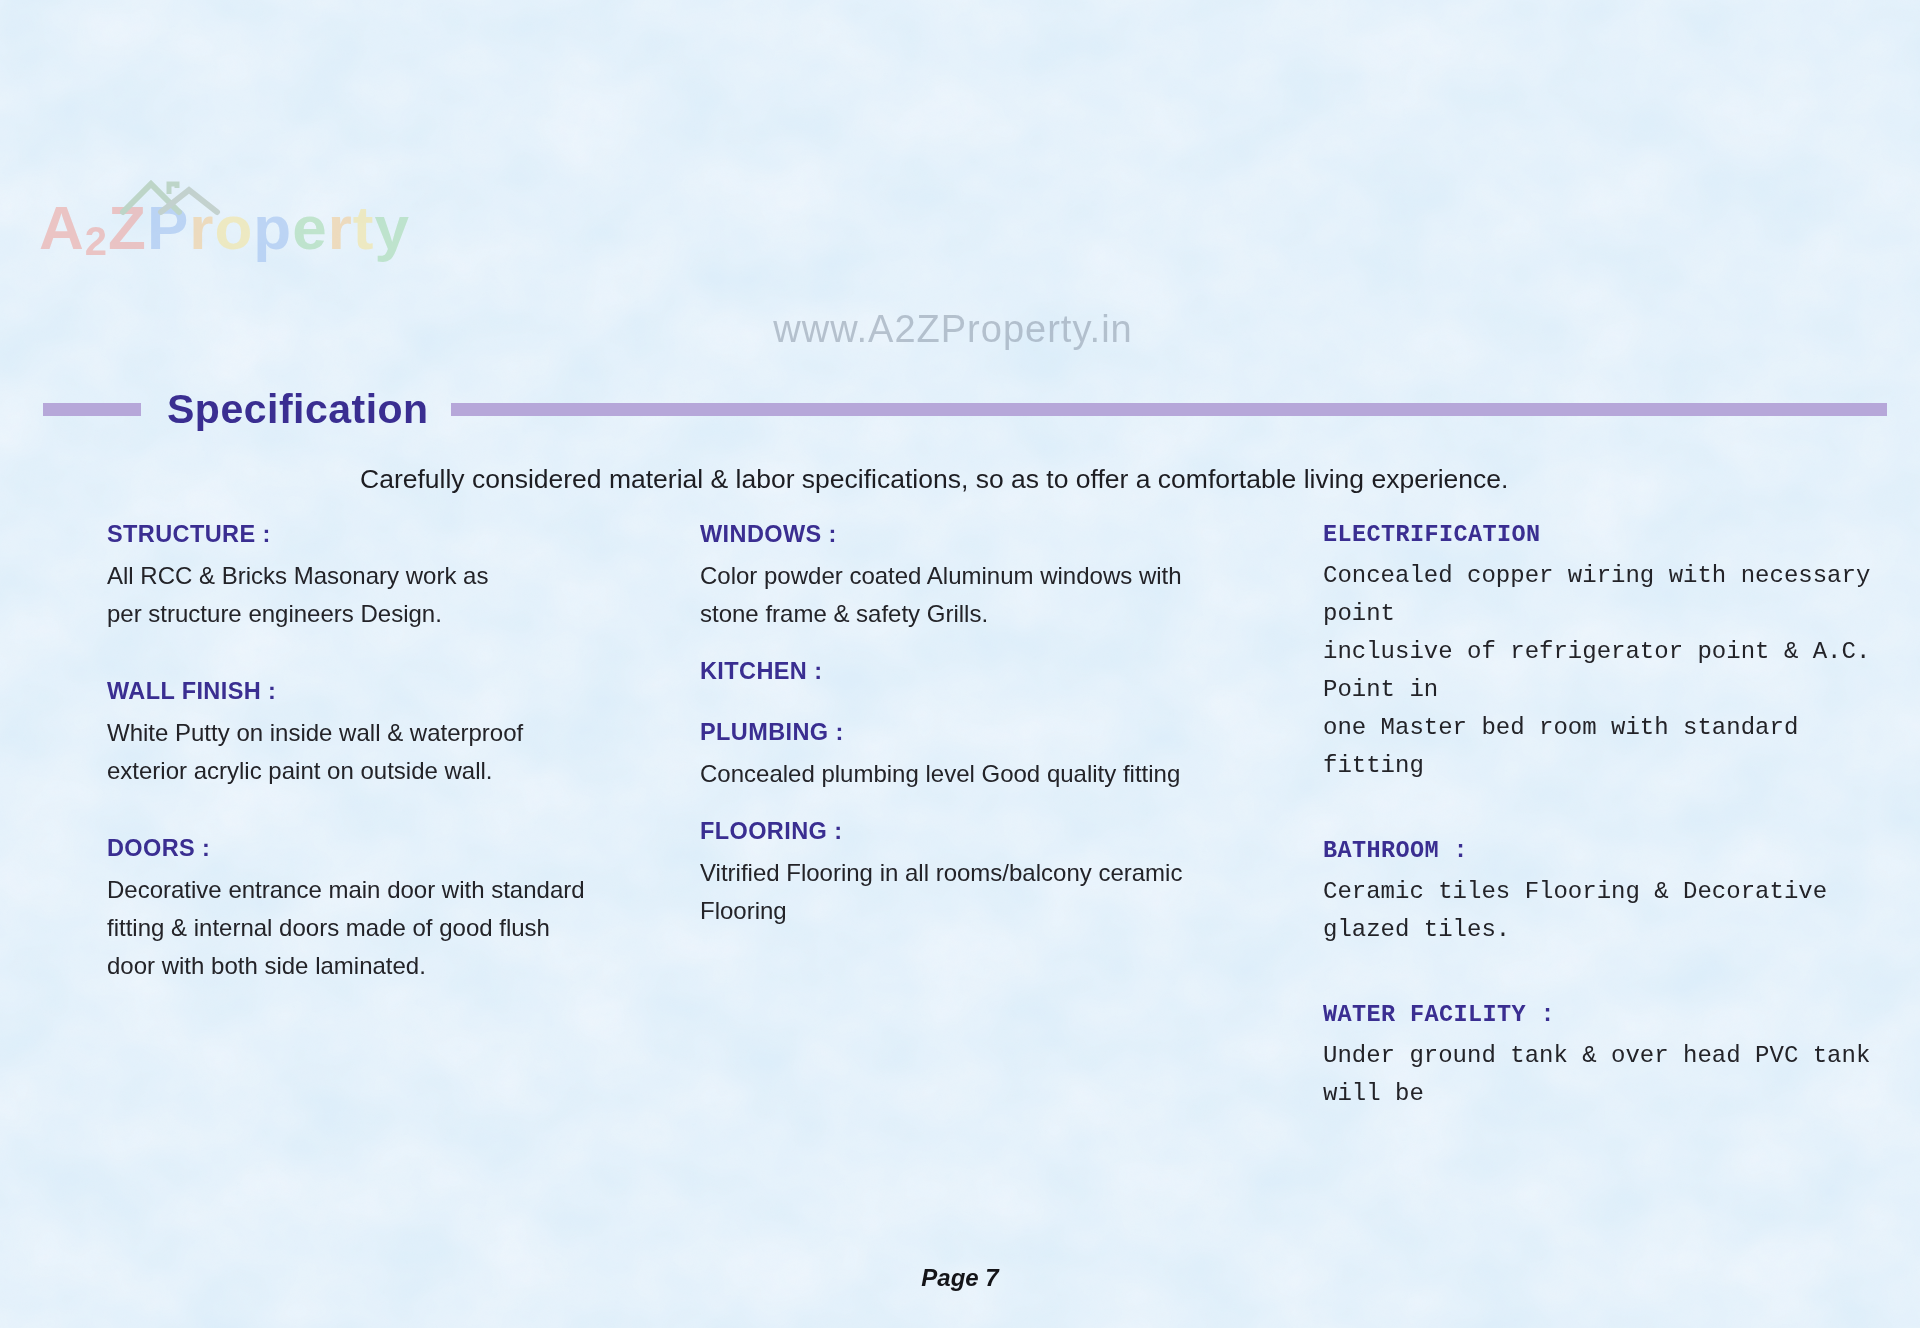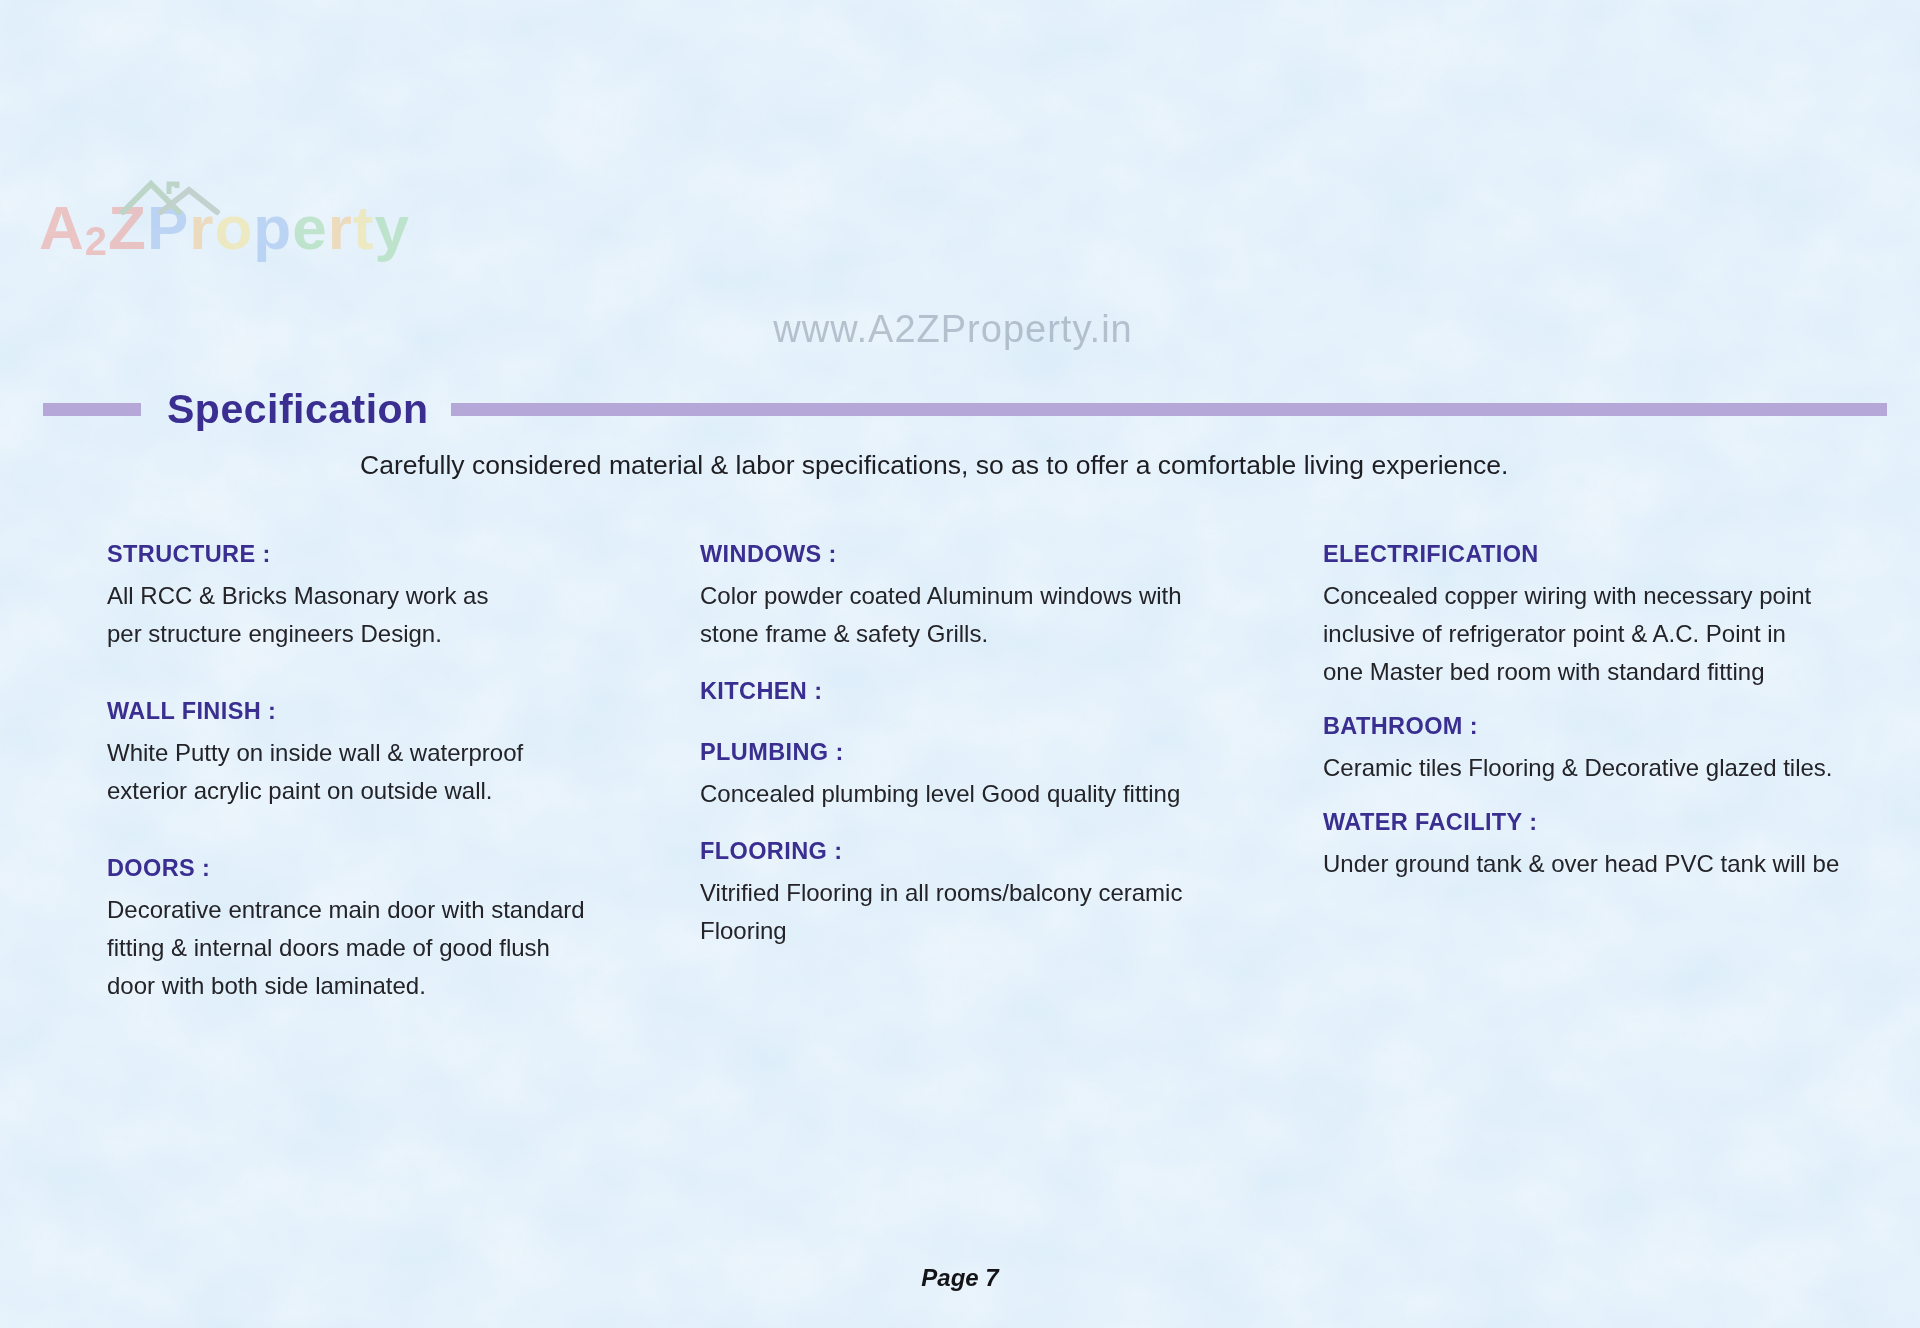--- a/index.html
+++ b/index.html
@@ -63,36 +63,35 @@
     font-size: 41px;
     font-weight: bold;
     color: #3a2e91;
     letter-spacing: 0.5px;
     white-space: nowrap;
   }
   
   .subtitle {
     position: absolute;
     left: 360px;
-    top: 450px;
+    top: 464px;
     font-size: 26.5px;
     color: #1d1d22;
     white-space: nowrap;
   }
   
   .spec-col {
     position: absolute;
     top: 521px;
     display: flex;
     flex-direction: column;
-    margin-top: 20px;
   }
   .col-0 { left: 107px;  width: 540px; gap: 45px; }
   .col-1 { left: 700px;  width: 540px; gap: 25px; }
-  .col-2 { left: 1323px; width: 575px; gap: 22px; }
+  .col-2 { left: 1323px; width: 575px; gap: 52px; font-family: Liberation Mono, monospace; }
   .spec-heading {
     font-size: 23.5px;
     font-weight: bold;
     color: #3a2e91;
     letter-spacing: 0.4px;
     margin-bottom: 9px;
   }
   .spec-body { font-size: 24px; color: #232328; }
   .spec-body div { line-height: 38px; }
   

